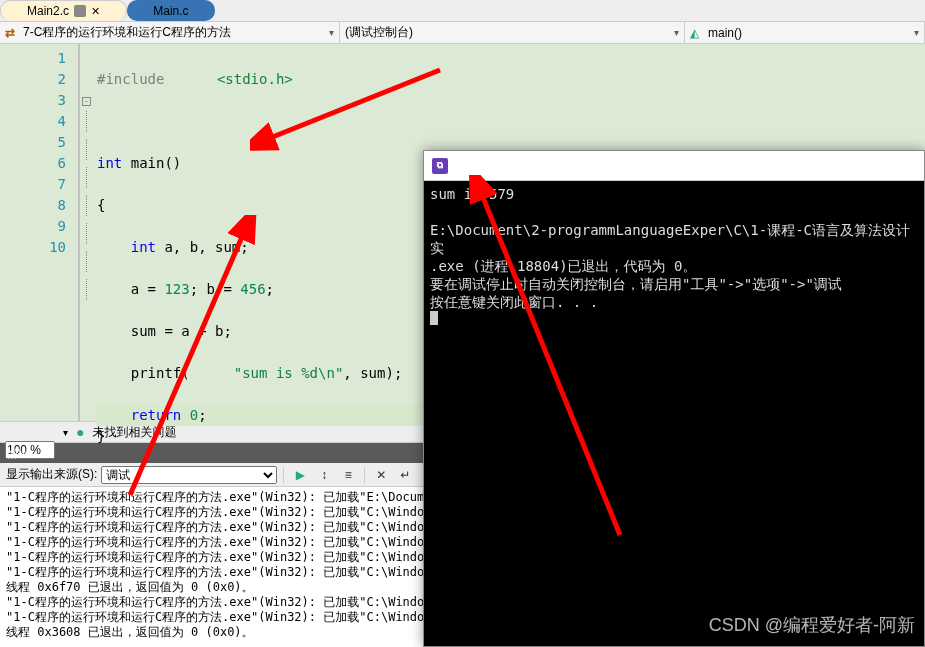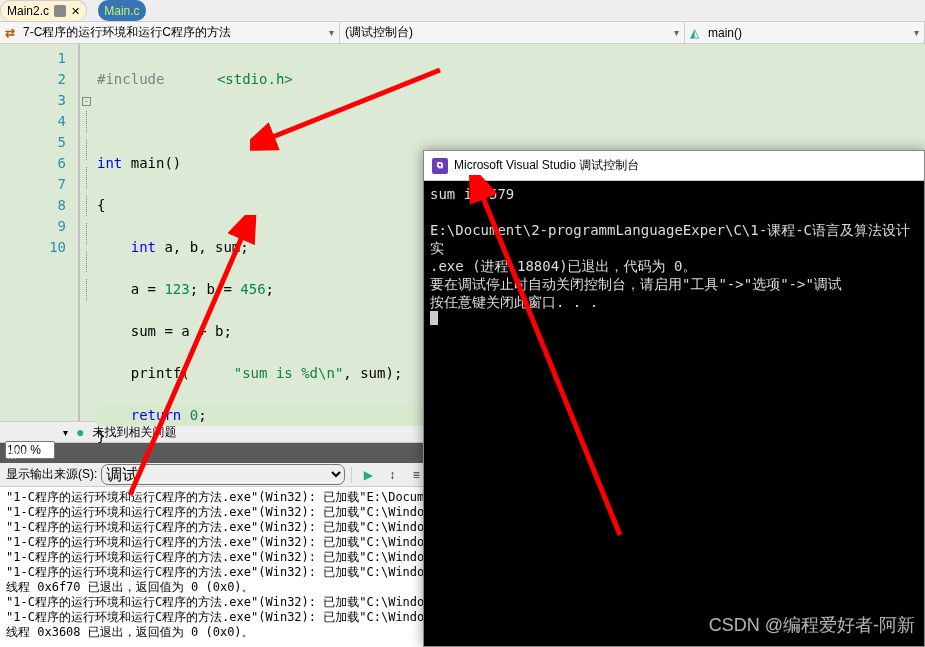--- a/index.html
+++ b/index.html
@@ -1,21 +1,21 @@
 <!DOCTYPE html>
 <html><head>
   <meta charset="utf-8">
   <style>
     * { margin: 0; padding: 0; box-sizing: border-box; }
     body { font-family: "Microsoft YaHei", "Segoe UI", sans-serif; font-size: 12px; background: #fff; overflow: hidden; width: 925px; height: 647px; position: relative; }
     
     .tabs-bar { display: flex; background: #eee; height: 22px; border-bottom: 1px solid #ccc; }
-    .tab { padding: 3px 6px; display: flex; align-items: center; gap: 5px; font-size: 12px; border-radius: 10px; }
+    .tab { padding: 3px 26px; display: flex; align-items: center; gap: 5px; font-size: 12px; border-radius: 10px; }
     .tab.active { background: #fff3d4; border-top: 1px solid #ccc; border-left: 1px solid #ccc; border-right: 1px solid #ccc; }
-    .tab.inactive { background: #3874b3; color: #bef264; margin-left: 11px; }
+    .tab.inactive { background: #3874b3; color: #000000; }
     .tab-close { font-size: 11px; cursor: pointer; }
     .tab-pin { background: #888; width: 12px; height: 12px; border-radius: 2px; display: inline-block; }
     
     .navbar { display: flex; background: #f5f5f5; height: 22px; border-bottom: 1px solid #ccc; }
     .nav-cell { display: flex; align-items: center; border-right: 1px solid #ccc; padding: 0 5px; }
     .nav-cell.first { width: 340px; }
     .nav-cell.mid { flex: 1; }
     .nav-cell.last { width: 240px; }
     .nav-icon { width: 14px; height: 14px; display: inline-block; margin-right: 4px; }
     .icon-arrows { color: #b06000; font-weight: bold; }
@@ -34,21 +34,21 @@
     .code .str { color: #15803d; margin-left: 44px; }
     .code .num { color: #098658; }
     .line-hl { background: #d8e8cc; display: inline-block; width: 340px; }
     
     .zoom-bar { height: 22px; background: #eee; border-top: 1px solid #ccc; border-bottom: 1px solid #ccc; display: flex; align-items: center; padding: 0 5px; font-size: 12px; gap: 8px; }
     .zoom-input { width: 50px; font-size: 12px; margin-top: 36px; }
     .status-ok { color: #2a8; font-size: 14px; }
     
     .output-header { background: #5a5a5a; color: #fff; height: 20px; display: flex; align-items: center; padding: 0 6px; font-size: 12px; }
     .output-toolbar { background: #eee; height: 24px; display: flex; align-items: center; padding: 0 6px; gap: 4px; border-bottom: 1px solid #ccc; }
-    .output-toolbar select { font-size: 16px; width: 244px; border-radius: 7px; }
+    .output-toolbar select { font-size: 12px; width: 176px; }
     .tool-btn { width: 20px; height: 20px; display: inline-flex; align-items: center; justify-content: center; font-size: 12px; color: #333; cursor: pointer; }
     .tool-sep { width: 1px; height: 16px; background: #ccc; margin: 0 2px; }
     
     .output-body { font-family: Consolas, "Microsoft YaHei", monospace; font-size: 12px; padding: 3px 6px; line-height: 15px; background: #fff; height: 160px; overflow: hidden; }
     
     .console-window { position: absolute; left: 423px; top: 150px; width: 502px; height: 497px; border: 1px solid #888; box-shadow: 0 0 12px rgba(0,0,0,0.4); background: #000; }
     .console-title { height: 30px; background: #fff; display: flex; align-items: center; padding: 0 8px; gap: 6px; font-size: 12px; border-bottom: 1px solid #ccc; }
     .console-icon { width: 16px; height: 16px; background: #6a3db8; border-radius: 2px; display: inline-flex; align-items: center; justify-content: center; color: #fff; font-size: 9px; font-weight: bold; }
     .console-body { padding: 4px 6px; font-family: "NSimSun","SimSun", Consolas, monospace; font-size: 14px; color: #ddd; line-height: 18px; white-space: pre-wrap; word-break: break-all; }
     .cursor-block { display: inline-block; width: 8px; height: 14px; background: #ccc; }
@@ -158,21 +158,20 @@
   <div>"1-C程序的运行环境和运行C程序的方法.exe"(Win32): 已加载"C:\Windows</div>
   <div>线程 0x6f70 已退出，返回值为 0 (0x0)。</div>
   <div>"1-C程序的运行环境和运行C程序的方法.exe"(Win32): 已加载"C:\Windows</div>
   <div>"1-C程序的运行环境和运行C程序的方法.exe"(Win32): 已加载"C:\Windows</div>
   <div>线程 0x3608 已退出，返回值为 0 (0x0)。</div>
 </div>
 
 <div class="console-window">
   <div class="console-title">
     <span class="console-icon">⧉</span>
-    <span>Microsoft Visual Studio 调试控制台</span>
   </div>
   <div class="console-body"><span>sum is 579
 
 E:\Document\2-programmLanguageExper\C\1-课程-C语言及算法设计实
 .exe (进程 18804)已退出，代码为 0。
 要在调试停止时自动关闭控制台，请启用"工具"-&gt;"选项"-&gt;"调试
 按任意键关闭此窗口. . .</span>
 <span class="cursor-block"></span></div>
 </div>
 

